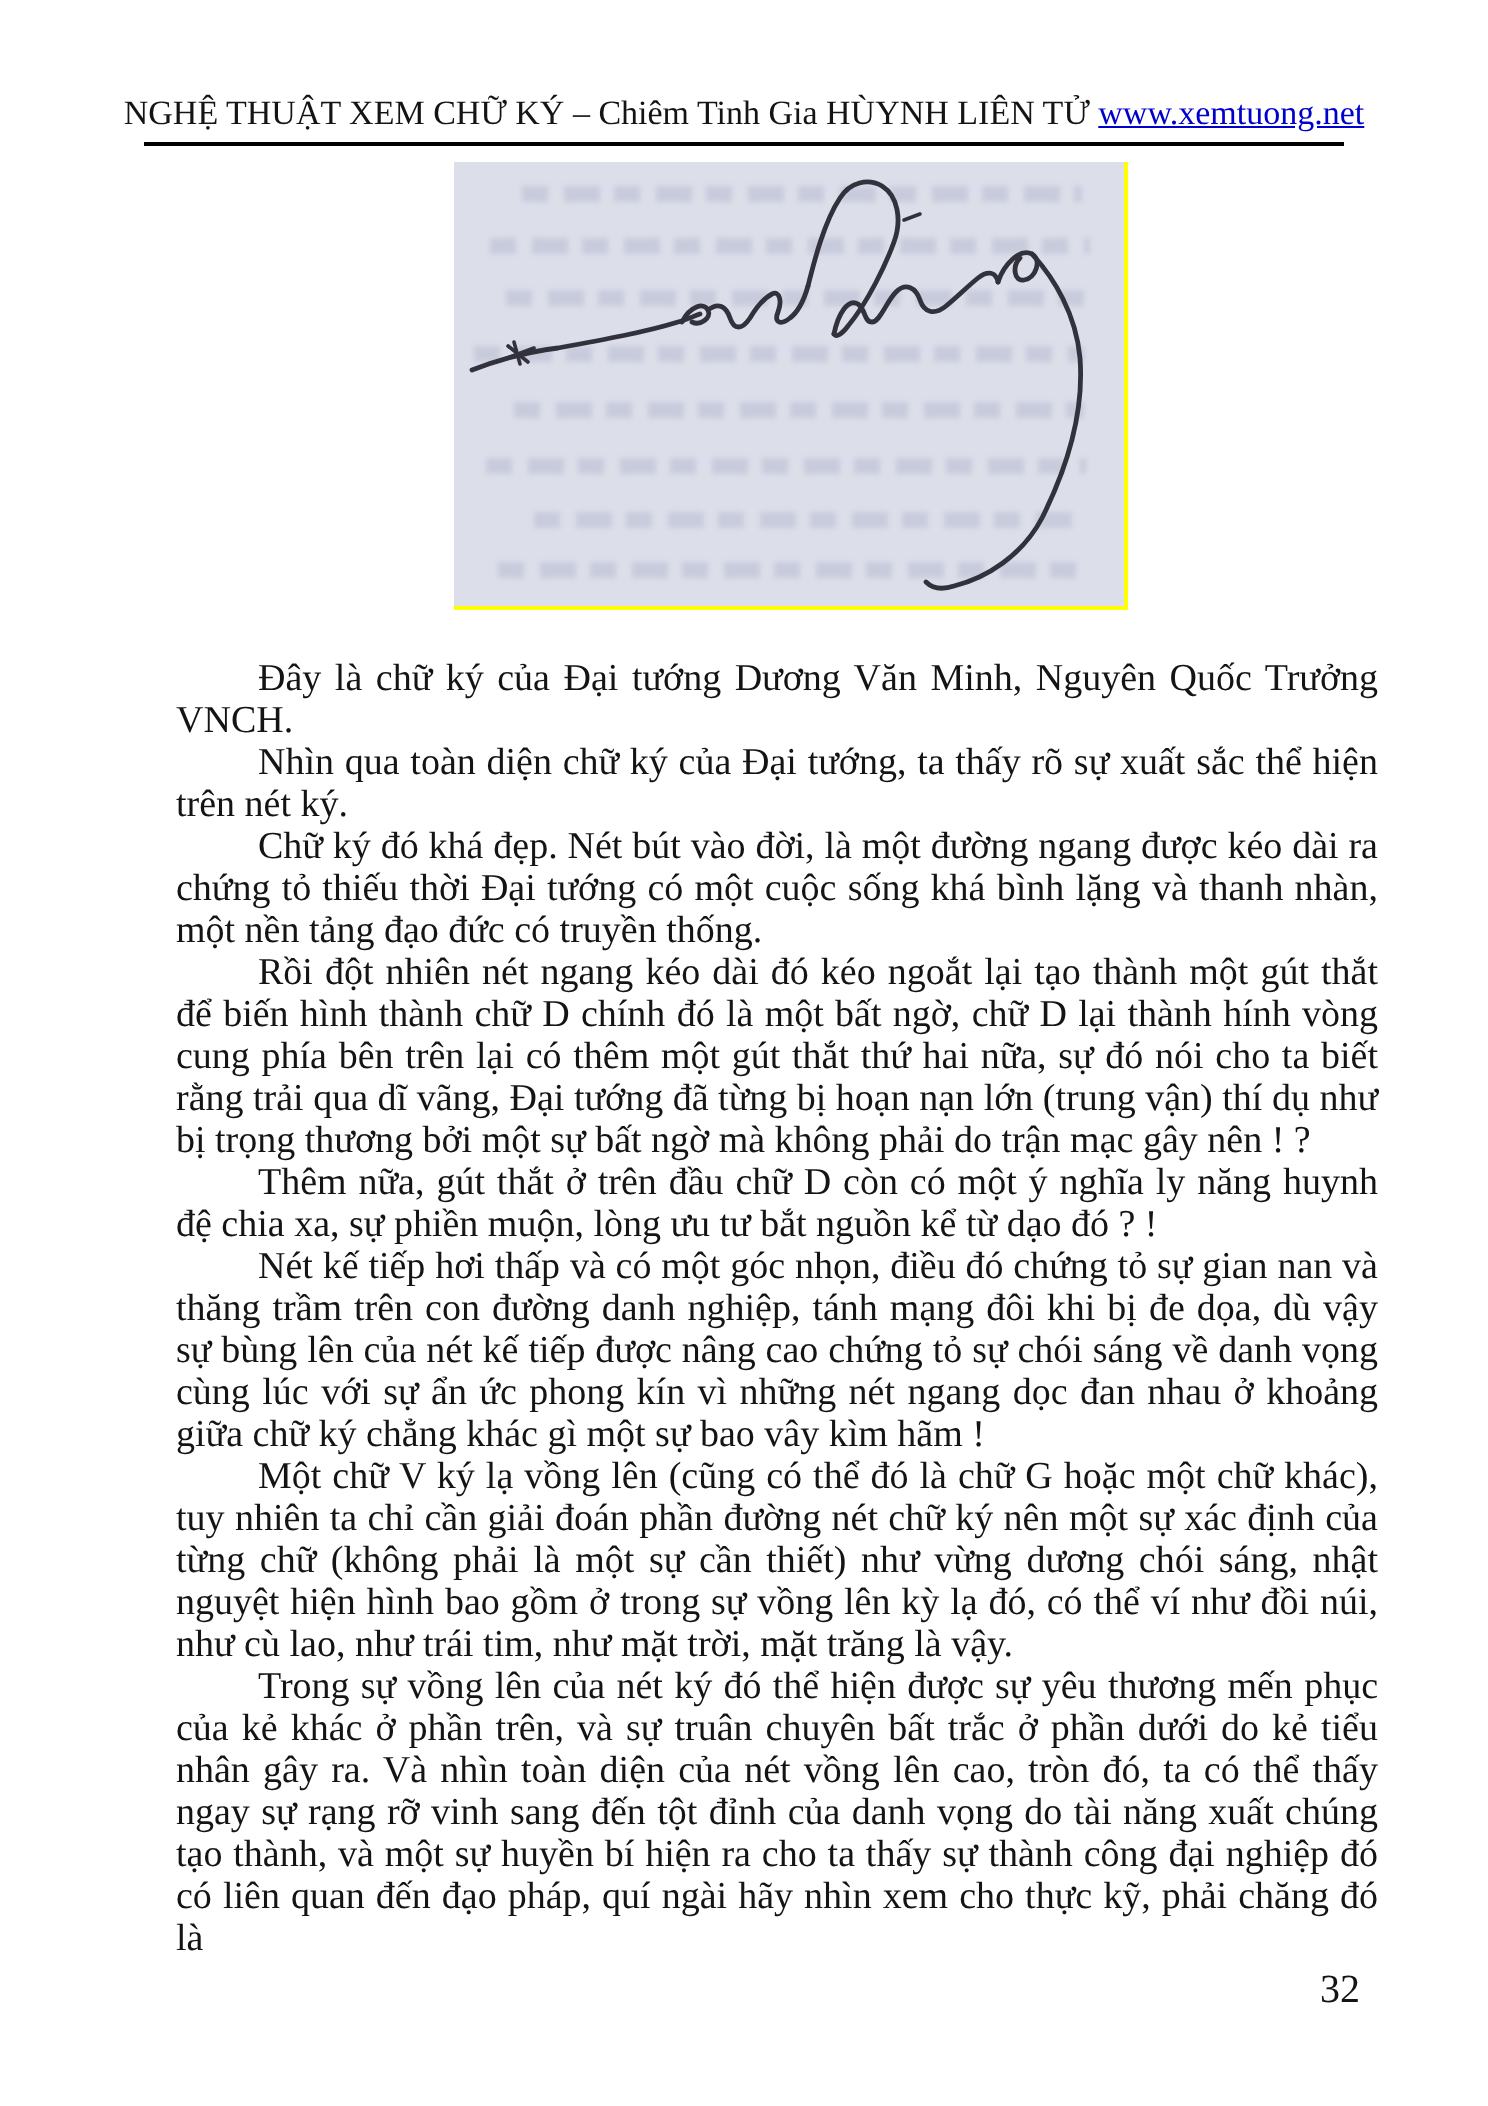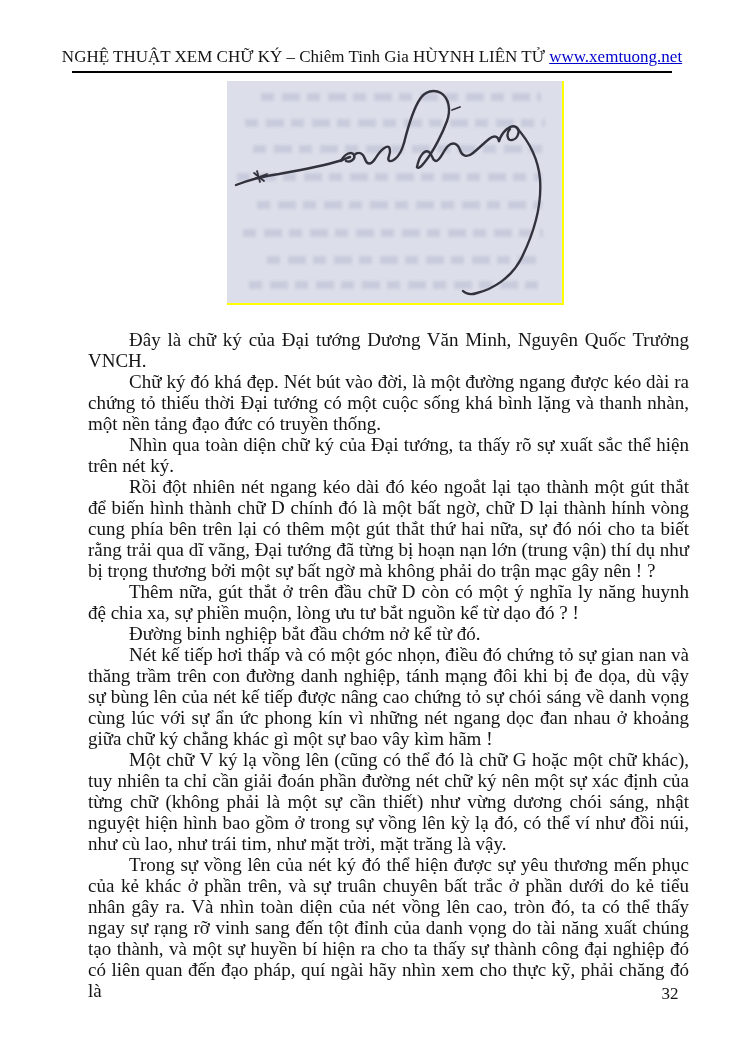--- a/index.html
+++ b/index.html
@@ -55,21 +55,21 @@
     font-size:19px;line-height:21px;
     text-align:justify;
     margin-left:16px;
   }
   .body-text p{
     margin:0;
     text-indent:41px;
   }
   .page-number{
     position:absolute;left:650px;top:984px;width:40px;
-    font-size:17px;text-align:center;
+    font-size:20px;text-align:center;
   }
 </style>
 </head>
 <body>
 
 <div class="page">
 
   <div class="header">
     <span>NGHỆ THUẬT XEM CHỮ KÝ – Chiêm Tinh Gia HÙYNH LIÊN TỬ</span>
     <span> </span><a>www.xemtuong.net</a>
@@ -106,25 +106,24 @@
       <path d="M 190 86 C 192 76 197 68 202 71 C 206 74 205 80 209 80 C 213 80 216 70 221 65 C 226 60 231 63 233 69 C 235 75 240 77 246 72 C 251 68 257 62 262 58 C 267 54 271 55 272 60"></path>
 
       <path d="M 272 60 C 275 51 283 43 289 46 C 294 49 291 58 285 59 C 280 60 279 52 283 48"></path>
 
       <path d="M 289 46 C 300 58 311 76 313 98 C 315 124 307 152 294 178 C 284 197 266 208 250 212 C 244 214 239 213 236 210"></path>
     </svg>
   </div>
 
   <div class="body-text">
     <p>Đây là chữ ký của Đại tướng Dương Văn Minh, Nguyên Quốc Trưởng VNCH.</p>
+    <p>Nhìn qua toàn diện chữ ký của Đại tướng, ta thấy rõ sự xuất sắc thể hiện trên nét ký.</p>
     <p>Chữ ký đó khá đẹp. Nét bút vào đời, là một đường ngang được kéo dài ra chứng tỏ thiếu thời Đại tướng có một cuộc sống khá bình lặng và thanh nhàn, một nền tảng đạo đức có truyền thống.</p>
-    <p>Nhìn qua toàn diện chữ ký của Đại tướng, ta thấy rõ sự xuất sắc thể hiện trên nét ký.</p>
     <p>Rồi đột nhiên nét ngang kéo dài đó kéo ngoắt lại tạo thành một gút thắt để biến hình thành chữ D chính đó là một bất ngờ, chữ D lại thành hính vòng cung phía bên trên lại có thêm một gút thắt thứ hai nữa, sự đó nói cho ta biết rằng trải qua dĩ vãng, Đại tướng đã từng bị hoạn nạn lớn (trung vận) thí dụ như bị trọng thương bởi một sự bất ngờ mà không phải do trận mạc gây nên ! ?</p>
     <p>Thêm nữa, gút thắt ở trên đầu chữ D còn có một ý nghĩa ly năng huynh đệ chia xa, sự phiền muộn, lòng ưu tư bắt nguồn kể từ dạo đó ? !</p>
-    <p>Đường binh nghiệp bắt đầu chớm nở kể từ đó.</p>
     <p>Nét kế tiếp hơi thấp và có một góc nhọn, điều đó chứng tỏ sự gian nan và thăng trầm trên con đường danh nghiệp, tánh mạng đôi khi bị đe dọa, dù vậy sự bùng lên của nét kế tiếp được nâng cao chứng tỏ sự chói sáng về danh vọng cùng lúc với sự ẩn ức phong kín vì những nét ngang dọc đan nhau ở khoảng giữa chữ ký chẳng khác gì một sự bao vây kìm hãm !</p>
     <p>Một chữ V ký lạ vồng lên (cũng có thể đó là chữ G hoặc một chữ khác), tuy nhiên ta chỉ cần giải đoán phần đường nét chữ ký nên một sự xác định của từng chữ (không phải là một sự cần thiết) như vừng dương chói sáng, nhật nguyệt hiện hình bao gồm ở trong sự vồng lên kỳ lạ đó, có thể ví như đồi núi, như cù lao, như trái tim, như mặt trời, mặt trăng là vậy.</p>
     <p>Trong sự vồng lên của nét ký đó thể hiện được sự yêu thương mến phục của kẻ khác ở phần trên, và sự truân chuyên bất trắc ở phần dưới do kẻ tiểu nhân gây ra. Và nhìn toàn diện của nét vồng lên cao, tròn đó, ta có thể thấy ngay sự rạng rỡ vinh sang đến tột đỉnh của danh vọng do tài năng xuất chúng tạo thành, và một sự huyền bí hiện ra cho ta thấy sự thành công đại nghiệp đó có liên quan đến đạo pháp, quí ngài hãy nhìn xem cho thực kỹ, phải chăng đó là</p>
   </div>
 
   <div class="page-number">32</div>
 
 </div>
 
 </body></html>

